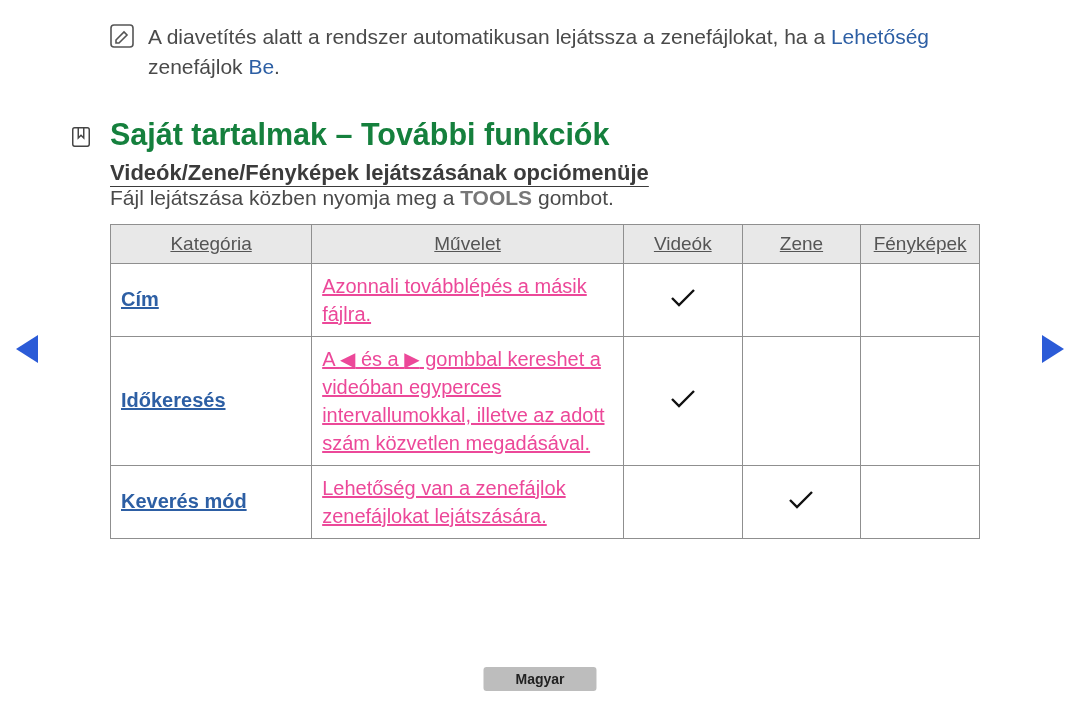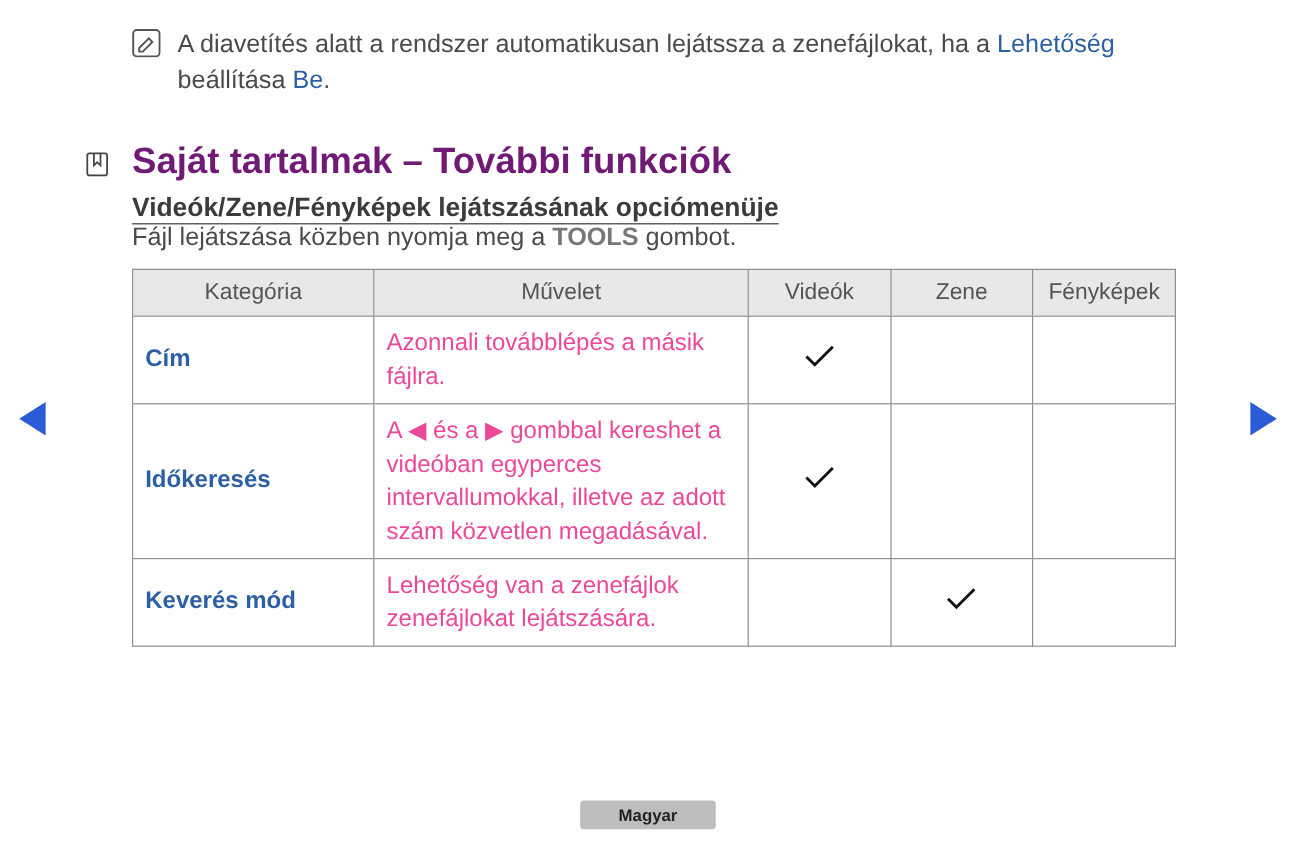--- a/index.html
+++ b/index.html
@@ -34,21 +34,21 @@
     line-height: 1.45;
     color: #4a4a4a;
   }
   .note-text .hl { color: #2d5fa4; }
   .note-text .hl2 { color: #2d5fa4; }
   .section-row { display: flex; align-items: flex-start; gap: 18px; margin-bottom: 8px; }
   .bookmark-icon { width: 22px; height: 22px; flex-shrink: 0; margin-top: 9px; margin-left: -40px; }
   .section-title {
     font-size: 30.5px;
     font-weight: 600;
-    color: #701a75;
+    color: #15803d;
   }
   .sub-title {
     font-size: 22px;
     font-weight: 700;
     color: #3b3b3b;
     text-decoration: underline;
     text-underline-offset: 6px;
     text-decoration-thickness: 1.3px;
     display: inline-block;
   }
@@ -61,20 +61,21 @@
   table.opt {
     border-collapse: collapse;
     width: 100%;
     font-size: 20px;
   }
   table.opt th, table.opt td {
     border: 1px solid #8f8f8f;
     padding: 8px 10px;
     text-align: left;
     vertical-align: middle;
+    text-decoration: underline;
   }
   table.opt th {
     background: #e8e8e8;
     color: #555;
     font-weight: 400;
     text-align: center;
     font-size: 19px;
   }
   table.opt td.cat {
     color: #2d5fa4;
@@ -121,21 +122,21 @@
 <div class="content">
 
   <div class="note-row">
     <span class="note-icon">
       <svg viewBox="0 0 24 24">
           <rect x="1" y="1" width="22" height="22" rx="3" fill="none" stroke="#555" stroke-width="1.6"></rect>
           <path d="M6 16 L14 8 L17 11 L9 19 L6 19 Z" fill="none" stroke="#555" stroke-width="1.6"></path>
         </svg>
     </span>
     <div class="note-text">
-      <span>A diavetítés alatt a rendszer automatikusan lejátssza a zenefájlokat, ha a </span><span class="hl">Lehetőség</span><span> beállítása </span><span class="hl2">Be</span><span>.</span>
+      <span>A diavetítés alatt a rendszer automatikusan lejátssza a zenefájlokat, ha a </span><span class="hl">Lehetőség</span><span> zenefájlok </span><span class="hl2">Be</span><span>.</span>
     </div>
   </div>
 
   <div class="section-row">
     <span class="bookmark-icon">
       <svg viewBox="0 0 24 24">
           <rect x="3" y="2" width="18" height="20" rx="2" fill="none" stroke="#444" stroke-width="1.6"></rect>
           <path d="M9 2 V13 L12 10 L15 13 V2" fill="none" stroke="#444" stroke-width="1.6"></path>
         </svg>
     </span>

